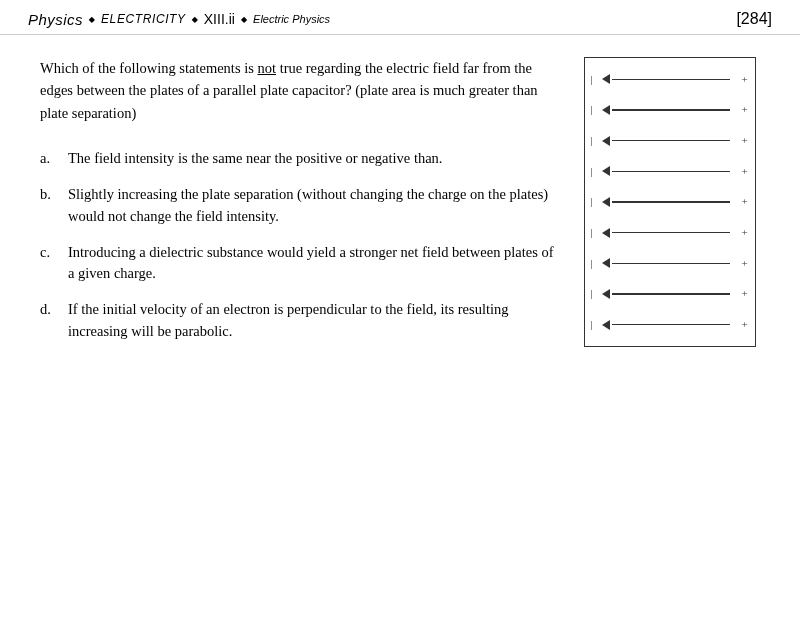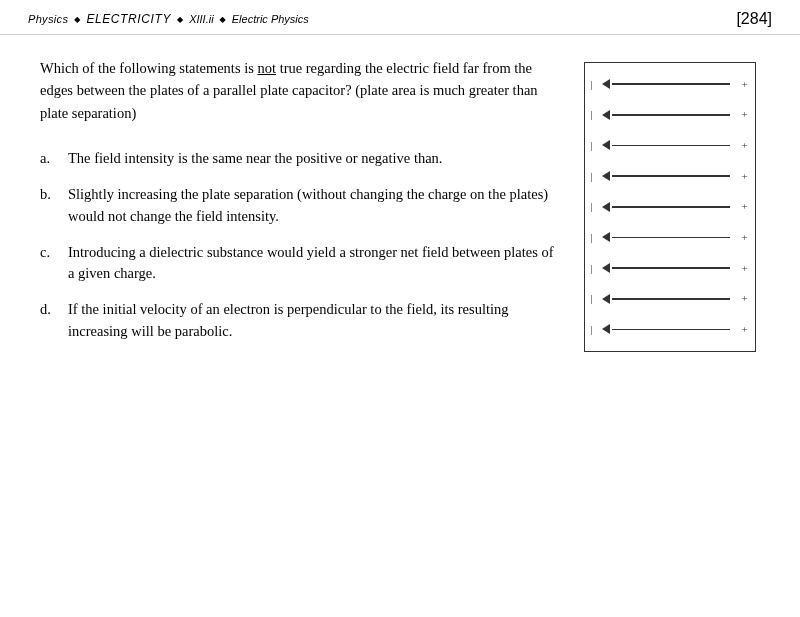--- a/index.html
+++ b/index.html
@@ -21,52 +21,50 @@
     .header {
       display: flex;
       align-items: center;
       padding: 10px 28px 6px 28px;
       border-bottom: 1px solid #ccc;
       font-size: 12px;
       font-family: Arial, Helvetica, sans-serif;
     }
     .header-physics {
       font-style: italic;
-      font-size: 11px;
+      font-size: 15px;
       letter-spacing: 0.03em;
     }
     .header-bullet {
       margin: 0 6px;
       font-size: 8px;
       vertical-align: middle;
     }
     .header-electricity {
       font-style: italic;
       font-size: 12px;
       font-weight: normal;
       letter-spacing: 0.05em;
     }
     .header-xiii {
-      font-style: italic;
-      font-size: 11px;
+      font-size: 14px;
     }
     .header-ef {
       font-style: italic;
       font-size: 11px;
     }
     .header-page {
       margin-left: auto;
       font-size: 16px;
       font-style: normal;
     }
     .content {
       padding: 22px 40px 20px 40px;
       display: flex;
       gap: 24px;
-      align-items: center;
     }
     .left-col {
       flex: 1;
     }
     .question-text {
       font-size: 14.5px;
       line-height: 1.55;
       margin-bottom: 24px;
       font-weight: normal;
     }

